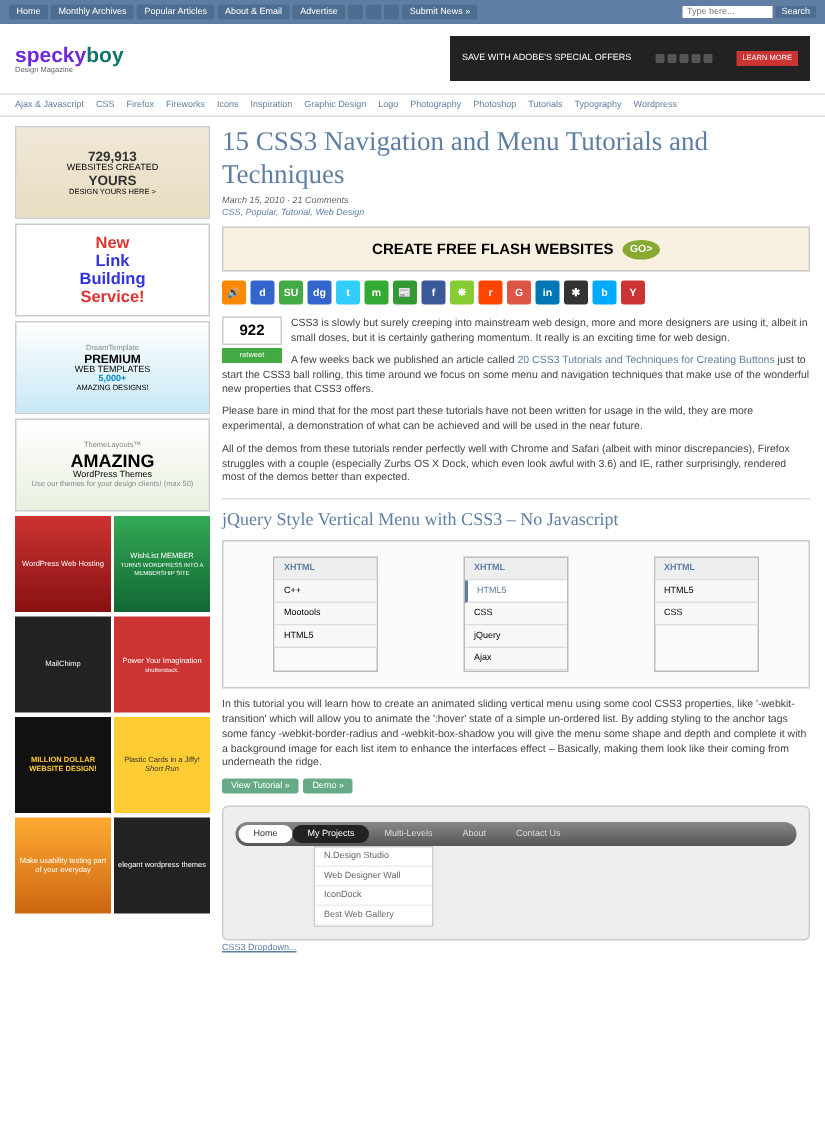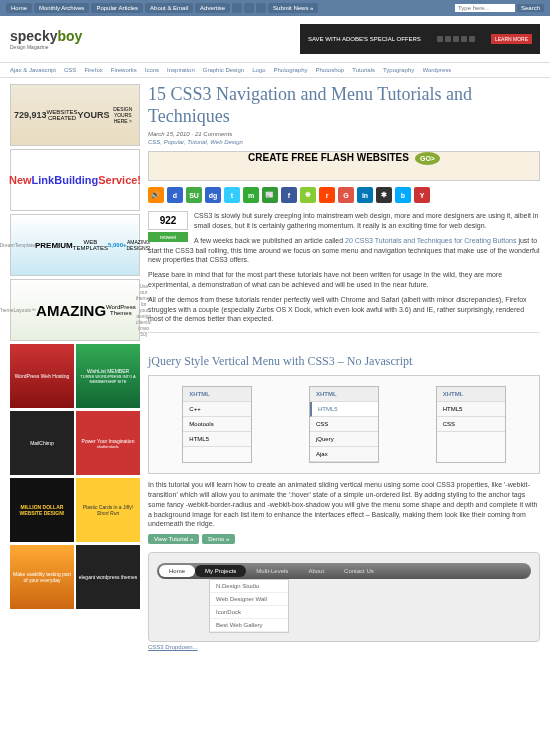--- a/index.html
+++ b/index.html
@@ -6,63 +6,63 @@
 body{font-family:Arial,Helvetica,sans-serif;font-size:7px;background:#fff;width:550px}
 .topbar{background:#5e7ea3;height:16px;display:flex;align-items:center;padding:0 6px;color:#fff;font-size:6px;justify-content:space-between}
 .topbar-left{display:flex;gap:2px;align-items:center}
 .topbar-left span{background:#4e6e91;padding:2px 5px;border-radius:2px;cursor:pointer}
 .topbar-right{display:flex;gap:2px;align-items:center}
 .topbar-right input{font-size:6px;padding:1px 3px;width:60px;border:none}
 .topbar-right button{font-size:6px;padding:1px 4px;background:#4e6e91;color:#fff;border:none;cursor:pointer}
 .social-mini{width:10px;height:10px;background:#4e6e91;display:inline-block;border-radius:1px}
 .header{display:flex;justify-content:space-between;align-items:center;padding:8px 10px}
 .logo{font-size:14px;font-weight:bold;color:#333}
-.logo .blue{color:#404040}
-.logo .orange{color:#4d7c0f}
+.logo .blue{color:#6d28d9}
+.logo .orange{color:#0f766e}
 .logo-sub{font-size:5px;color:#666}
 .banner-black{width:240px;height:30px;background:#222;color:#fff;font-size:6px;display:flex;align-items:center;padding:0 8px;justify-content:space-between}
 .banner-black .dots{display:flex;gap:2px}
 .banner-black .dot{width:6px;height:6px;background:#555;border-radius:1px}
 .banner-black .learn{background:#c33;padding:2px 4px;font-size:5px}
 .nav{border-top:1px solid #ddd;border-bottom:1px solid #ddd;padding:4px 10px;display:flex;flex-wrap:wrap;gap:4px 8px}
 .nav a{color:#5e7ea3;font-size:6px;text-decoration:none}
 .container{display:flex;padding:6px 10px;gap:8px}
 .sidebar{width:130px;display:flex;flex-direction:column;gap:3px}
-.ad{width:130px;border:1px solid #ccc;background:#f5f5f5;display:flex;flex-direction:row;justify-content:center;align-items:center;font-size:6px;text-align:center;padding:3px;height:62px}
+.ad{width:130px;border:1px solid #ccc;background:#f5f5f5;display:flex;flex-direction:column;justify-content:center;align-items:center;font-size:6px;text-align:center;padding:3px;height:62px}
 .ad.free{background:linear-gradient(#f0e8d8,#e8dcc0)}
 .ad.free .big{font-size:9px;font-weight:bold;color:#333}
 .ad.premium{background:linear-gradient(#fff,#c8e8f5)}
 .ad.premium .big{font-size:8px;font-weight:bold}
 .ad.linkbuild{background:#fff;color:#d33;font-size:11px;font-weight:bold;line-height:1.1}
 .ad.linkbuild .blue{color:#33d}
 .ad.amazing{background:linear-gradient(#fff,#e8f0e0)}
-.ad.amazing .big{font-size:15px;font-weight:bold}
+.ad.amazing .big{font-size:12px;font-weight:bold}
 .ad-row{display:flex;gap:2px}
 .ad-sm{width:64px;height:64px;background:#333;color:#fff;font-size:5px;display:flex;flex-direction:column;justify-content:center;align-items:center;text-align:center;padding:2px}
 .ad-sm.red{background:linear-gradient(#c33,#811)}
 .ad-sm.green{background:linear-gradient(#3a5,#163)}
 .ad-sm.black{background:#111}
 .ad-sm.orange{background:linear-gradient(#fa3,#c61)}
 .ad-sm.yellow{background:#fc3;color:#333}
 .ad-sm.dark{background:#222}
 .ad-sm.shutter{background:#c33}
 .main{flex:1}
 h1{color:#5e7ea3;font-size:18px;font-weight:normal;font-family:Georgia,serif;margin-bottom:4px;line-height:1.2}
 .meta{font-size:6px;font-style:italic;color:#666;margin-bottom:2px}
 .cats{font-size:6px;color:#5e7ea3;font-style:italic;margin-bottom:6px}
-.flash-banner{border:1px solid #ccc;height:30px;background:#f8f0e0;display:flex;align-items:flex-start;justify-content:center;font-size:10px;font-weight:bold;margin-bottom:6px}
+.flash-banner{border:1px solid #ccc;height:30px;background:#f8f0e0;display:flex;align-items:center;justify-content:center;font-size:10px;font-weight:bold;margin-bottom:6px}
 .flash-banner .go{background:#8a3;color:#fff;border-radius:50%;padding:3px 5px;font-size:7px;margin-left:6px}
 .icon-row{display:flex;gap:3px;margin-bottom:8px;flex-wrap:wrap}
 .icon-sq{width:16px;height:16px;border-radius:2px;display:flex;align-items:center;justify-content:center;color:#fff;font-size:7px;font-weight:bold}
 .retweet-box{float:left;width:40px;margin-right:6px;text-align:center}
 .retweet-count{border:1px solid #ccc;padding:3px;font-size:10px;font-weight:bold}
 .retweet-btn{background:#4a4;color:#fff;font-size:5px;padding:2px;margin-top:2px}
 p{font-size:7px;color:#444;line-height:1.4;margin-bottom:5px}
 a.link{color:#5e7ea3}
-h2{color:#5e7ea3;font-size:12px;font-weight:normal;font-family:Georgia,serif;margin:8px 0 6px;border-top:1px solid #ddd;padding-top:21px}
+h2{color:#5e7ea3;font-size:12px;font-weight:normal;font-family:Georgia,serif;margin:8px 0 6px;border-top:1px solid #ddd;padding-top:6px}
 .demo-box{border:1px solid #ccc;background:#fafafa;padding:10px;display:flex;gap:10px;justify-content:space-around;margin-bottom:6px}
 .vmenu{width:70px;border:1px solid #bbb;font-size:6px}
 .vmenu div{padding:4px 6px;border-bottom:1px solid #ddd;background:#f8f8f8}
 .vmenu div.active{background:#fff;color:#5e7ea3;border-left:2px solid #5e7ea3}
 .vmenu div.header-item{background:#eee;color:#5e7ea3;font-weight:bold}
 .tut-btns{display:flex;gap:3px;margin-bottom:8px}
 .tut-btn{background:#6a8;color:#fff;font-size:6px;padding:2px 6px;border-radius:2px}
 .dropdown-demo{border:1px solid #ccc;background:#eee;padding:10px 8px 2px;border-radius:4px}
 .dd-nav{background:linear-gradient(#888,#555);border-radius:10px;display:flex;padding:2px;font-size:6px;position:relative}
 .dd-nav .item{padding:3px 10px;color:#ddd}

